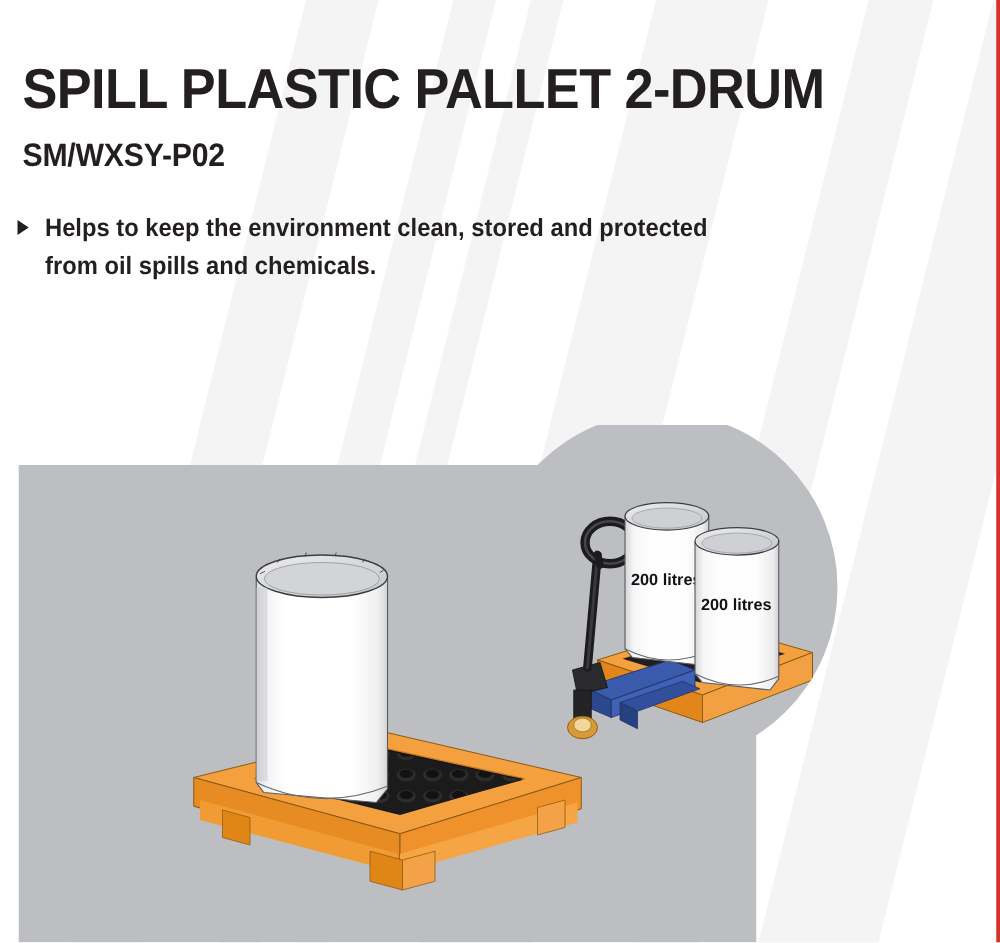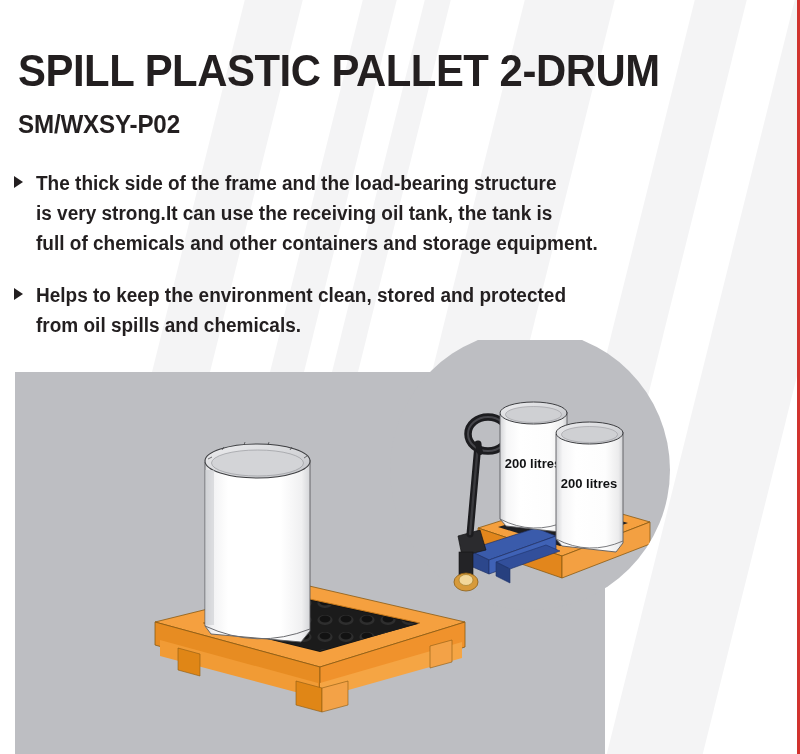--- a/index.html
+++ b/index.html
@@ -269,28 +269,20 @@
 </div>
 
 <div class="content">
 
   <h1 class="page-title">SPILL PLASTIC PALLET 2-DRUM</h1>
 
   <div class="page-subtitle">SM/WXSY-P02</div>
 
   <div class="feature-list">
 
-    <div class="feature-item">
-      <div class="feature-marker">
-        <div class="tri"></div>
-      </div>
-      <div class="feature-text">The thick side of the frame and the load-bearing structure
-is very strong.It can use the receiving oil tank, the tank is
-full of chemicals and other containers and storage equipment.</div>
-    </div>
 
     <div class="feature-item">
       <div class="feature-marker">
         <div class="tri"></div>
       </div>
       <div class="feature-text">Helps to keep the environment clean, stored and protected
 from oil spills and chemicals.</div>
     </div>
 
   </div>

